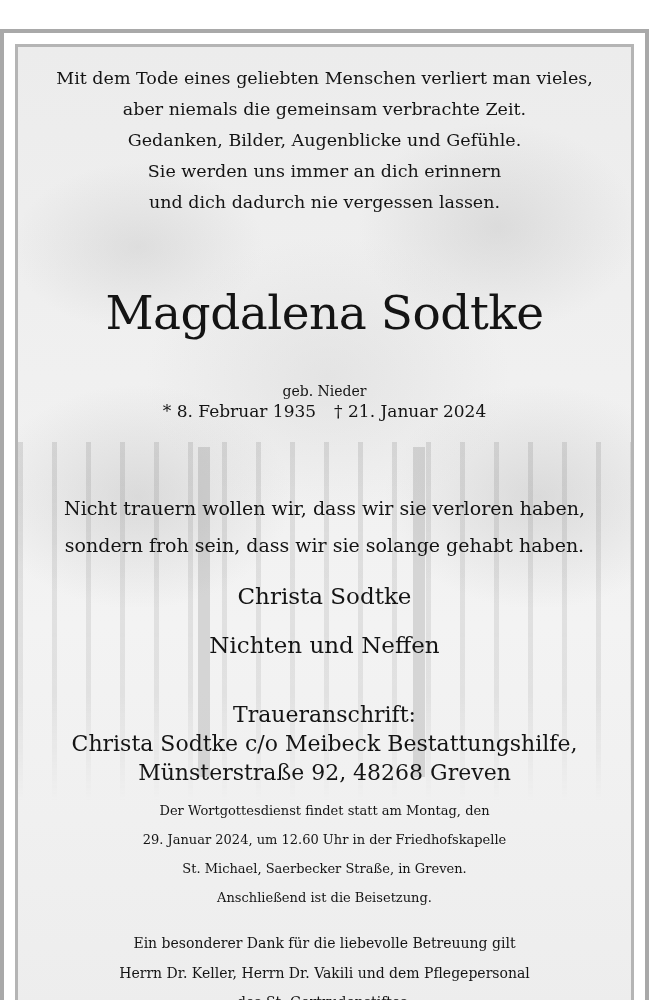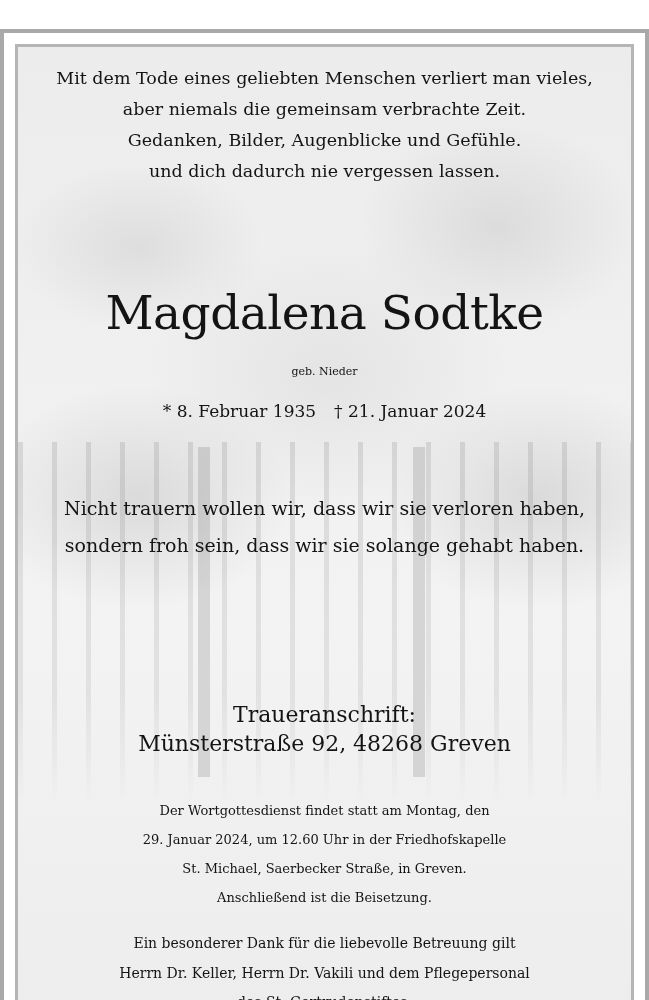--- a/index.html
+++ b/index.html
@@ -35,21 +35,21 @@
   .post.left { left: 180px; }
   .post.right { left: 395px; }
   .content {
     position: absolute; inset: 0;
     font-family: "DejaVu Serif", "Liberation Serif", serif;
     color: #141414; text-align: center;
   }
   .line { position: absolute; left: 0; right: 0; white-space: nowrap; }
   .poem { font-size: 17.5px; line-height: 31px; top: 16px; }
   .name { top: 236px; font-size: 47px; line-height: 60px; letter-spacing: -0.5px; }
-  .maiden { top: 318px; font-size: 11px; }
+  .maiden { top: 336px; font-size: 14px; }
   .dates { top: 354px; font-size: 17px; }
   .quote { top: 443px; font-size: 19px; line-height: 37px; }
   .family { top: 525px; font-size: 23px; line-height: 49px; }
   .address { top: 653px; font-size: 22px; line-height: 29px; }
   .service { top: 749px; font-size: 13px; line-height: 29px; }
   .thanks { top: 882px; font-size: 14px; line-height: 29.5px; }
   .block div { display: block; }
   .dates .sep { display: inline-block; width: 18px; }
 </style>
 </head>
@@ -60,39 +60,43 @@
     <div class="bg"></div>
     <div class="gate"></div>
     <div class="post left"></div>
     <div class="post right"></div>
 
     <div class="content">
       <div class="line poem block">
         <div>Mit dem Tode eines geliebten Menschen verliert man vieles,</div>
         <div>aber niemals die gemeinsam verbrachte Zeit.</div>
         <div>Gedanken, Bilder, Augenblicke und Gefühle.</div>
+        <div>Sie werden uns immer an dich erinnern</div>
         <div>und dich dadurch nie vergessen lassen.</div>
       </div>
 
       <div class="line name">Magdalena Sodtke</div>
       <div class="line maiden">geb. Nieder</div>
       <div class="line dates">
         <span>* 8. Februar 1935</span><span class="sep"></span><span>† 21. Januar 2024</span>
       </div>
 
       <div class="line quote block">
         <div>Nicht trauern wollen wir, dass wir sie verloren haben,</div>
         <div>sondern froh sein, dass wir sie solange gehabt haben.</div>
       </div>
 
       <div class="line family block">
+        <div>Christa Sodtke</div>
+        <div>Nichten und Neffen</div>
       </div>
 
       <div class="line address block">
         <div>Traueranschrift:</div>
+        <div>Christa Sodtke c/o Meibeck Bestattungshilfe,</div>
         <div>Münsterstraße 92, 48268 Greven</div>
       </div>
 
       <div class="line service block">
         <div>Der Wortgottesdienst findet statt am Montag, den</div>
         <div>29. Januar 2024, um 12.60 Uhr in der Friedhofskapelle</div>
         <div>St. Michael, Saerbecker Straße, in Greven.</div>
         <div>Anschließend ist die Beisetzung.</div>
       </div>
 

